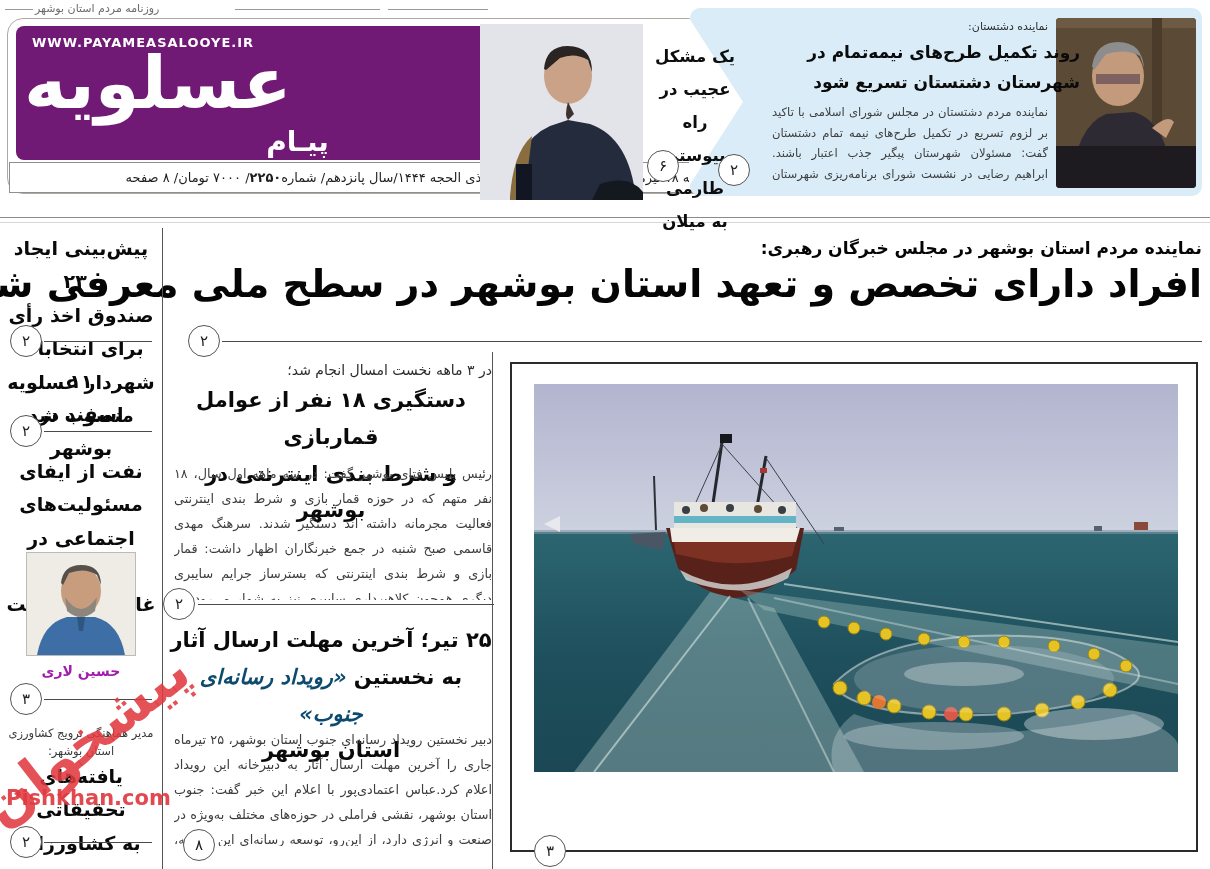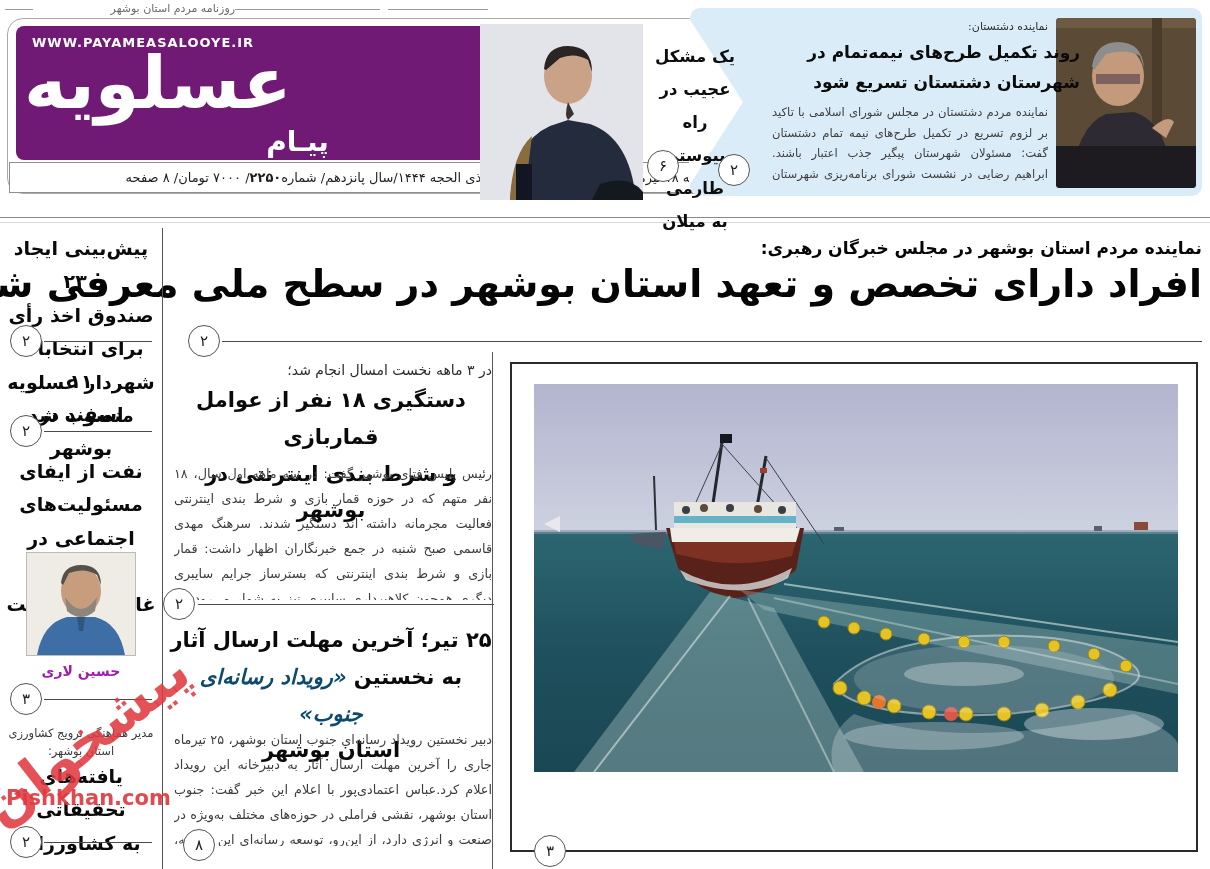--- a/index.html
+++ b/index.html
@@ -11,21 +11,21 @@
   .pre { white-space:pre-line; }
   .hline { position:absolute; height:1px; background:#8a8a8a; }
   .vline { position:absolute; width:1px; background:#555; }
 
   
   .pg { position:absolute; width:32px; height:32px; border:1px solid #555; border-radius:50%;
         background:#fff; color:#222; font-size:15px; display:flex; align-items:center;
         justify-content:center; z-index:5; }
 
   
-  .tagline { color:#6b6b6b; font-size:11px; text-align:right; }
+  .tagline { color:#6b6b6b; font-size:11px; text-align:left; }
   .mast-frame { border:1px solid #b0a9a2; border-radius:16px; }
   .logo-block { background:#701a75; border-radius:8px; color:#fff; overflow:hidden; }
   .logo-url { position:absolute; top:9px; left:16px; direction:ltr; font-size:13px;
               font-weight:bold; letter-spacing:1px; color:#fff; }
   .logo-main { position:absolute; top:18px; right:8px; left:8px; text-align:left;
                font-size:72px; font-weight:bold; color:#fff; line-height:1.1; }
   .logo-sub { position:absolute; bottom:2px; right:34%; font-size:28px; font-weight:bold; color:#fff; }
   .datebar { background:#fff; border:1px solid #8f8f8f; font-size:13px; color:#1d1d1d;
              display:flex; align-items:center; padding-right:14px; }
   .datebar b { font-weight:bold; }

